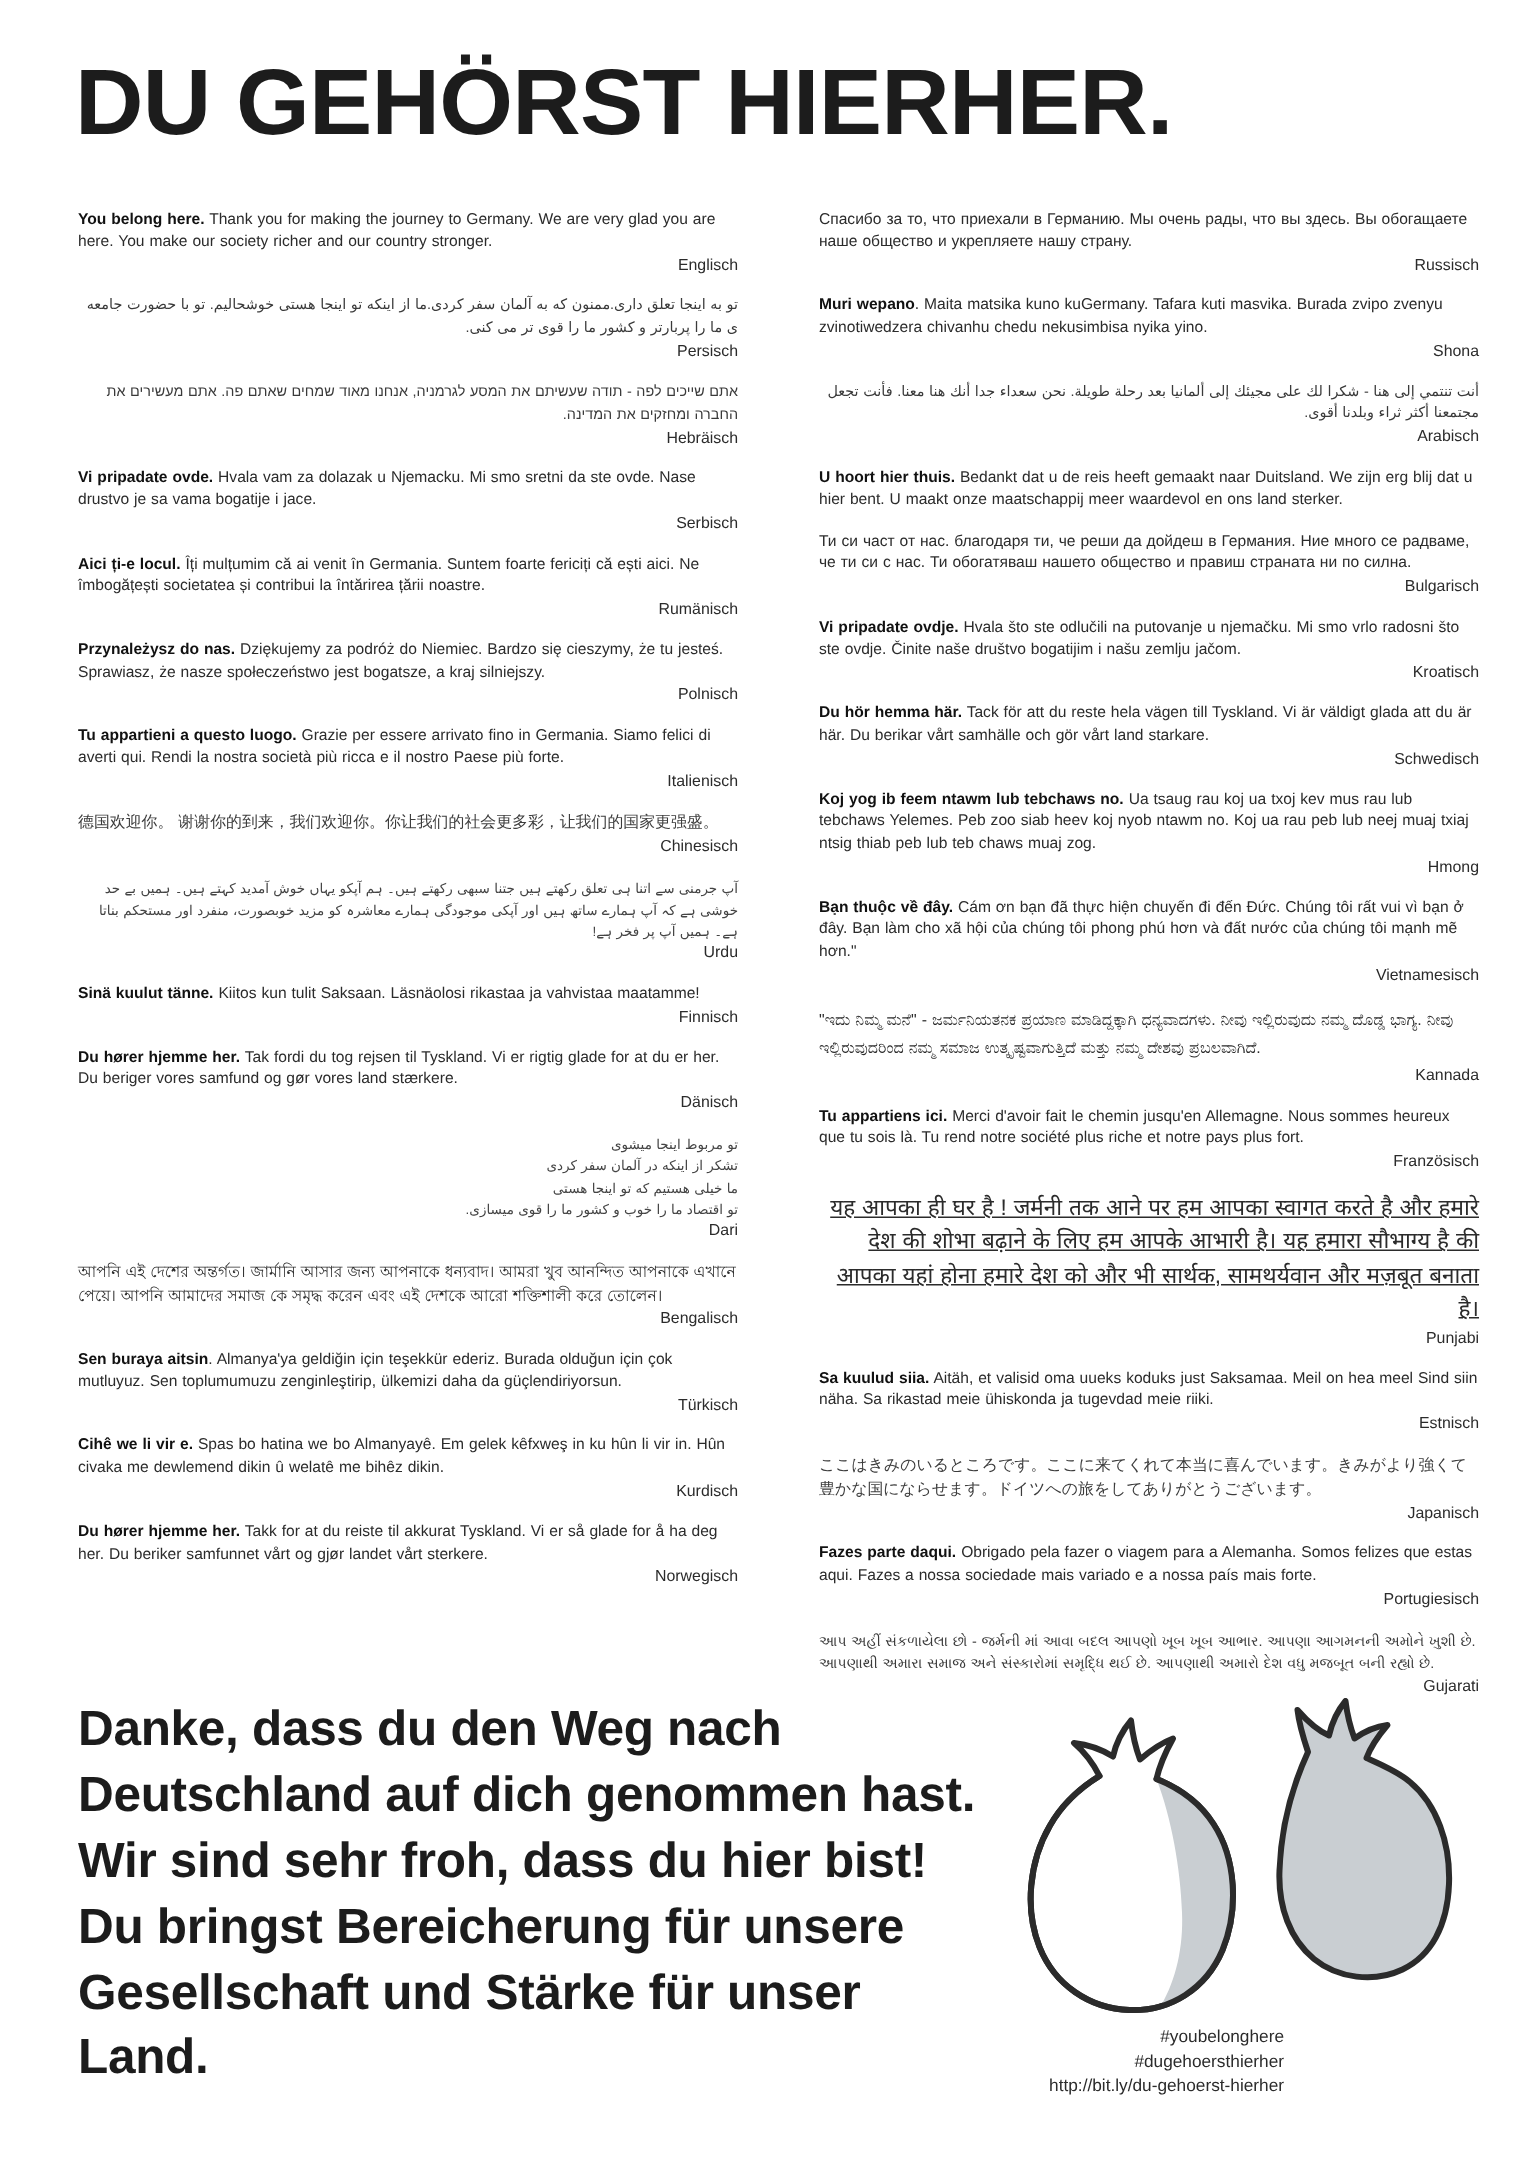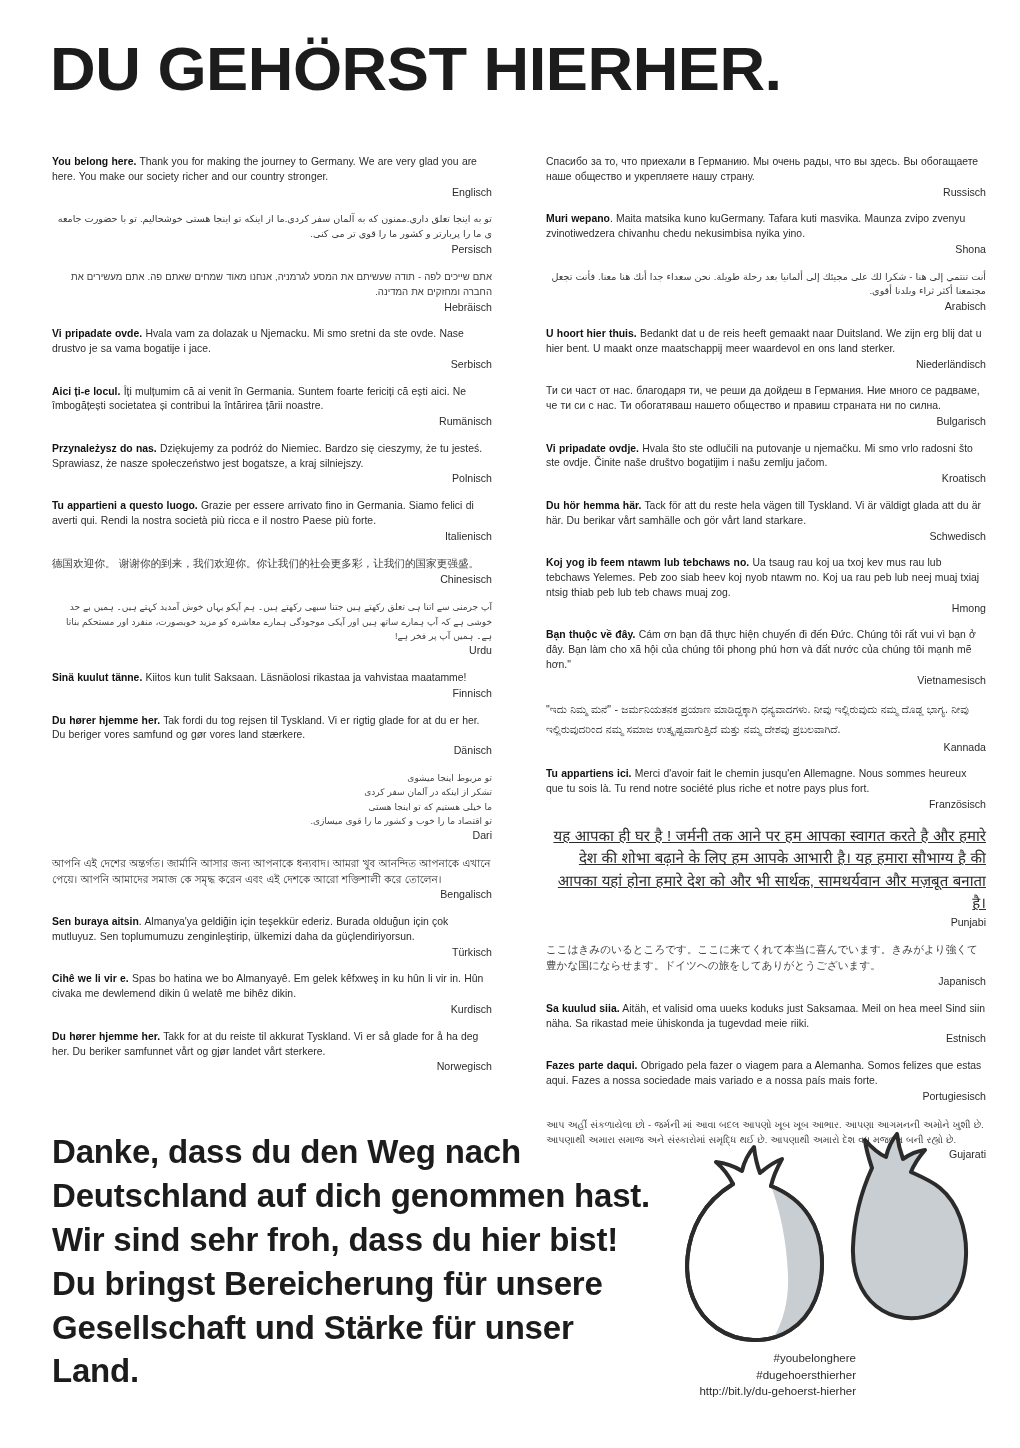--- a/index.html
+++ b/index.html
@@ -36,21 +36,21 @@
     color: #1c1c1c;
     white-space: nowrap;
     transform: scaleX(1.02);
     transform-origin: left top;
   }
 
   
   .columns {
     position: absolute;
     left: 0;
-    top: 155px;
+    top: 140px;
     width: 1012px;
     height: 970px;
   }
   .col {
     position: absolute;
     top: 0;
     width: 440px;
   }
   .col-left  { left: 52px; }
   .col-right { left: 546px; }
@@ -234,30 +234,29 @@
           <div class="msg-text"><span class="lead">Du hører hjemme her.</span><span> Takk for at du reiste til akkurat Tyskland. Vi er så glade for å ha deg her. Du beriker samfunnet vårt og gjør landet vårt sterkere.</span></div>
           <div class="msg-lang">Norwegisch</div>
         </div>
       </div>
     <div class="col col-right" id="col-right">
         <div class="msg latin">
           <div class="msg-text">Спасибо за то, что приехали в Германию. Мы очень рады, что вы здесь. Вы обогащаете наше общество и укрепляете нашу страну.</div>
           <div class="msg-lang">Russisch</div>
         </div>
         <div class="msg latin">
-          <div class="msg-text"><span class="lead">Muri wepano</span><span>. Maita matsika kuno kuGermany. Tafara kuti masvika. Maunza zvipo zvenyu zvinotiwedzera chivanhu chedu nekusimbisa nyika yino.</span></div>
+          <div class="msg-text"><span class="lead">Muri wepano</span><span>. Maita matsika kuno kuGermany. Tafara kuti masvika. Burada zvipo zvenyu zvinotiwedzera chivanhu chedu nekusimbisa nyika yino.</span></div>
           <div class="msg-lang">Shona</div>
         </div>
         <div class="msg rtl">
           <div class="msg-text">أنت تنتمي إلى هنا - شكرا لك على مجيئك إلى ألمانيا بعد رحلة طويلة. نحن سعداء جدا أنك هنا معنا. فأنت تجعل مجتمعنا أكثر ثراء وبلدنا أقوى.</div>
           <div class="msg-lang">Arabisch</div>
         </div>
         <div class="msg latin">
           <div class="msg-text"><span class="lead">U hoort hier thuis.</span><span> Bedankt dat u de reis heeft gemaakt naar Duitsland. We zijn erg blij dat u hier bent. U maakt onze maatschappij meer waardevol en ons land sterker.</span></div>
-          <div class="msg-lang">Niederländisch</div>
         </div>
         <div class="msg latin">
           <div class="msg-text">Ти си част от нас. благодаря ти, че реши да дойдеш в Германия. Ние много се радваме, че ти си с нас. Ти обогатяваш нашето общество и правиш страната ни по силна.</div>
           <div class="msg-lang">Bulgarisch</div>
         </div>
         <div class="msg latin">
           <div class="msg-text"><span class="lead">Vi pripadate ovdje.</span><span> Hvala što ste odlučili na putovanje u njemačku. Mi smo vrlo radosni što ste ovdje. Činite naše društvo bogatijim i našu zemlju jačom.</span></div>
           <div class="msg-lang">Kroatisch</div>
         </div>
         <div class="msg latin">
@@ -277,27 +276,27 @@
           <div class="msg-lang">Kannada</div>
         </div>
         <div class="msg latin">
           <div class="msg-text"><span class="lead">Tu appartiens ici.</span><span> Merci d'avoir fait le chemin jusqu'en Allemagne. Nous sommes heureux que tu sois là. Tu rend notre société plus riche et notre pays plus fort.</span></div>
           <div class="msg-lang">Französisch</div>
         </div>
         <div class="msg indic-right">
           <div class="msg-text">यह आपका ही घर है ! जर्मनी तक आने पर हम आपका स्वागत करते है और हमारे देश की शोभा बढ़ाने के लिए हम आपके आभारी है। यह हमारा सौभाग्य है की आपका यहां होना हमारे देश को और भी सार्थक, सामथर्यवान और मज़बूत बनाता है।</div>
           <div class="msg-lang">Punjabi</div>
         </div>
+        <div class="msg latin">
+          <div class="msg-text"><span class="lead">Sa kuulud siia.</span><span> Aitäh, et valisid oma uueks koduks just Saksamaa. Meil on hea meel Sind siin näha. Sa rikastad meie ühiskonda ja tugevdad meie riiki.</span></div>
+          <div class="msg-lang">Estnisch</div>
+        </div>
         <div class="msg cjk">
           <div class="msg-text">ここはきみのいるところです。ここに来てくれて本当に喜んでいます。きみがより強くて豊かな国にならせます。ドイツへの旅をしてありがとうございます。</div>
           <div class="msg-lang">Japanisch</div>
-        </div>
-        <div class="msg latin">
-          <div class="msg-text"><span class="lead">Sa kuulud siia.</span><span> Aitäh, et valisid oma uueks koduks just Saksamaa. Meil on hea meel Sind siin näha. Sa rikastad meie ühiskonda ja tugevdad meie riiki.</span></div>
-          <div class="msg-lang">Estnisch</div>
         </div>
         <div class="msg latin">
           <div class="msg-text"><span class="lead">Fazes parte daqui.</span><span> Obrigado pela fazer o viagem para a Alemanha. Somos felizes que estas aqui. Fazes a nossa sociedade mais variado e a nossa país mais forte.</span></div>
           <div class="msg-lang">Portugiesisch</div>
         </div>
         <div class="msg gujarati">
           <div class="msg-text">આપ અહીં સંકળાયેલા છો - જર્મની માં આવા બદલ આપણો ખૂબ ખૂબ આભાર. આપણા આગમનની અમોને ખુશી છે. આપણાથી અમારા સમાજ અને સંસ્કારોમાં સમૃદ્ધિ થઈ છે. આપણાથી અમારો દેશ વધુ મજબૂત બની રહ્યો છે.</div>
           <div class="msg-lang">Gujarati</div>
         </div>
       </div>

